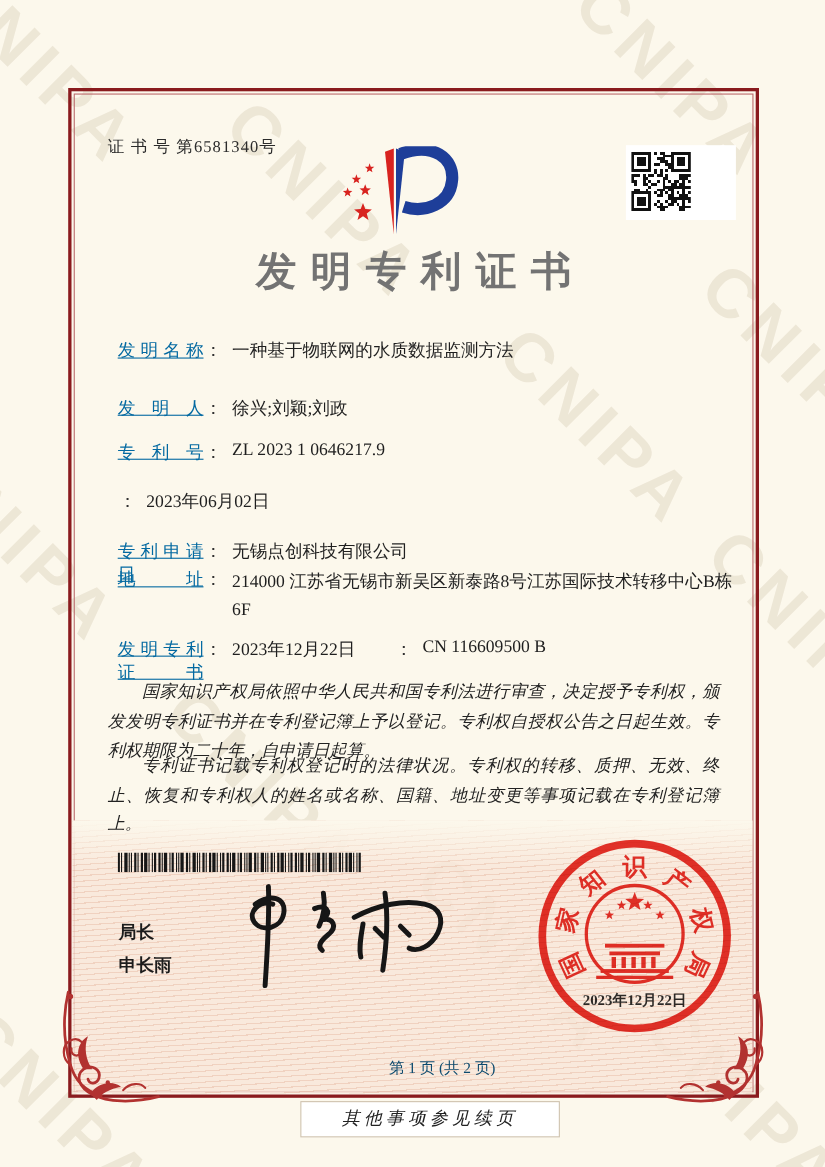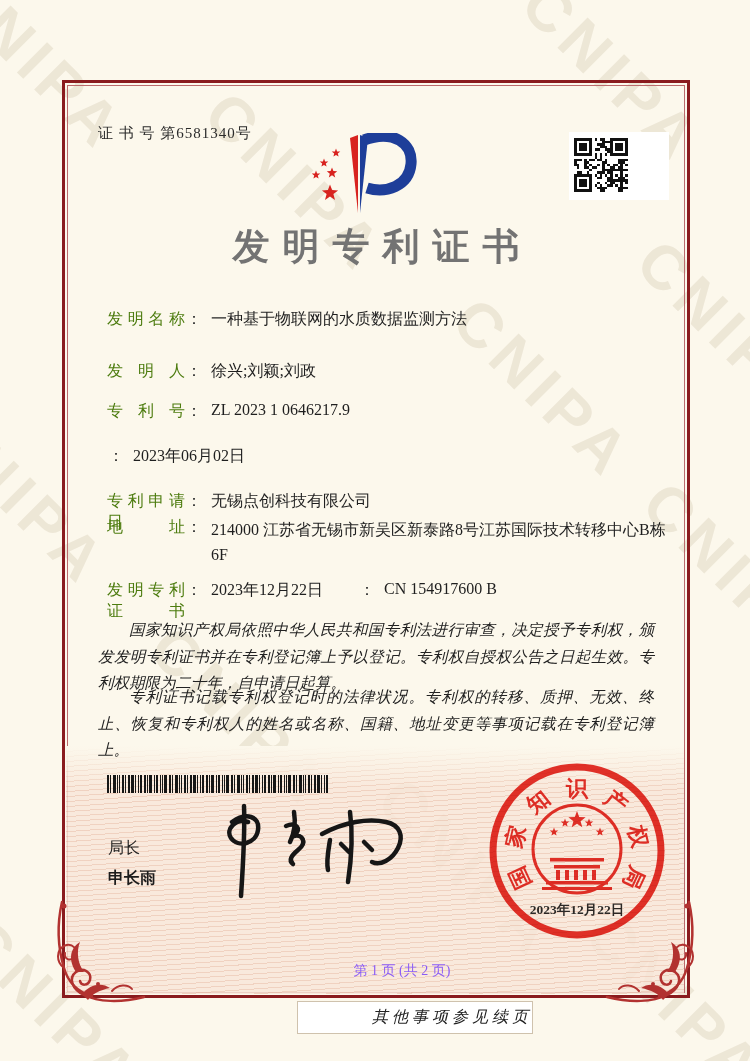--- a/index.html
+++ b/index.html
@@ -23,40 +23,40 @@
          background-image:repeating-linear-gradient(176deg, rgba(221,160,133,0.32) 0px, rgba(221,160,133,0.32) 1px, rgba(0,0,0,0) 1px, rgba(0,0,0,0) 5px);}
   .panel-fade{position:absolute;left:0;top:0;width:100%;height:42px;
          background:linear-gradient(#fcf8ec, rgba(252,248,236,0));}
   .cert-no{position:absolute;left:98px;top:124px;font-size:15px;letter-spacing:1px;z-index:2;}
   .logo{position:absolute;left:306px;top:133px;z-index:2;}
   .qr-box{position:absolute;left:569px;top:132px;width:100px;height:68px;background:#fff;z-index:2;}
   .qr-box svg{position:absolute;left:5px;top:6px;}
   .title{position:absolute;left:62px;top:222px;width:628px;text-align:center;
          font-size:37px;font-weight:600;letter-spacing:13px;color:#737373;z-index:2;text-indent:13px;}
   .frow{position:absolute;left:107px;display:flex;align-items:flex-start;z-index:2;font-size:16px;}
-  .flabel{display:inline-block;width:78px;text-align:justify;text-align-last:justify;color:#4d7c0f;}
+  .flabel{display:inline-block;width:78px;text-align:justify;text-align-last:justify;color:#0369a1;text-decoration:underline;}
   .fcolon{display:inline-block;margin:0 2px 0 1px;color:#303030;}
   .fvalue{display:inline-block;margin-left:7px;color:#1f1f1f;}
   .fvalue.wrap{width:468px;line-height:25px;}
   .para{position:absolute;left:98px;width:556px;font-size:15.5px;line-height:26.5px;
         text-align:justify;text-indent:2em;font-style:italic;color:#222;z-index:2;}
   .barcode{position:absolute;left:107px;top:775px;z-index:2;}
   .sig-title{position:absolute;left:108px;top:838px;font-family:"Liberation Sans","DejaVu Sans",sans-serif;
-        font-size:16px;font-weight:400;color:#1c1c1c;z-index:3;}
+        font-size:16px;font-weight:700;color:#1c1c1c;z-index:3;}
   .sig-name{position:absolute;left:108px;top:868px;font-family:"Liberation Sans","DejaVu Sans",sans-serif;
         font-size:16px;font-weight:600;color:#1c1c1c;z-index:3;}
   .signature{position:absolute;left:198px;top:800px;z-index:3;}
   .seal{position:absolute;left:488px;top:762px;z-index:4;opacity:0.93;mix-blend-mode:multiply;}
   .flourish{position:absolute;z-index:3;}
   .flourish.bl{left:52px;top:896px;}
   .flourish.br{left:604px;top:896px;transform:scaleX(-1);}
   .page-num{position:absolute;left:62px;top:962px;width:680px;text-align:center;
-        font-size:14px;color:#8b5cf6;z-index:3;}
+        font-size:14px;color:#0c4a6e;z-index:3;}
   .cont-box{position:absolute;left:273px;top:1001px;width:234px;height:31px;background:#fff;
-        border:1px solid #cfc2ad;z-index:3;display:flex;align-items:center;justify-content:flex-end;margin-left:24px;}
+        border:1px solid #cfc2ad;z-index:3;display:flex;align-items:center;justify-content:center;}
   .cont-box span{font-size:16px;font-style:italic;letter-spacing:4px;color:#222;}
 </style>
 </head>
 <body>
 
 <div class="page">
 
   <div id="wm-layer">
       <span class="wm" style="left: 35px; top: 60px;">CNIPA</span>
       <span class="wm" style="left: 612px; top: 72px;">CNIPA</span>
@@ -359,21 +359,21 @@
       <span class="fcolon">：</span>
     <span class="fvalue wrap">214000 江苏省无锡市新吴区新泰路8号江苏国际技术转移中心B栋6F</span>
   </div>
   <div class="frow" style="top:580px">
     <span class="flabel">发明专利证书</span>
       <span class="fcolon">：</span>
     <span class="fvalue">2023年12月22日</span>
   </div>
   <div class="frow" style="top:580px;left:358px">
       <span class="fcolon">：</span>
-    <span class="fvalue">CN 154917600 B</span>
+    <span class="fvalue">CN 116609500 B</span>
   </div>
 
   <div class="para" style="top:617px">国家知识产权局依照中华人民共和国专利法进行审查，决定授予专利权，颁发发明专利证书并在专利登记簿上予以登记。专利权自授权公告之日起生效。专利权期限为二十年，自申请日起算。</div>
   <div class="para" style="top:684px">专利证书记载专利权登记时的法律状况。专利权的转移、质押、无效、终止、恢复和专利权人的姓名或名称、国籍、地址变更等事项记载在专利登记簿上。</div>
 
   <svg class="barcode" id="barcode-svg" width="224" height="18">
       <rect x="0" y="0" width="2" height="18" fill="#161616"></rect>
       <rect x="3" y="0" width="1" height="18" fill="#161616"></rect>
       <rect x="6" y="0" width="3" height="18" fill="#161616"></rect>
       <rect x="10" y="0" width="1" height="18" fill="#161616"></rect>

